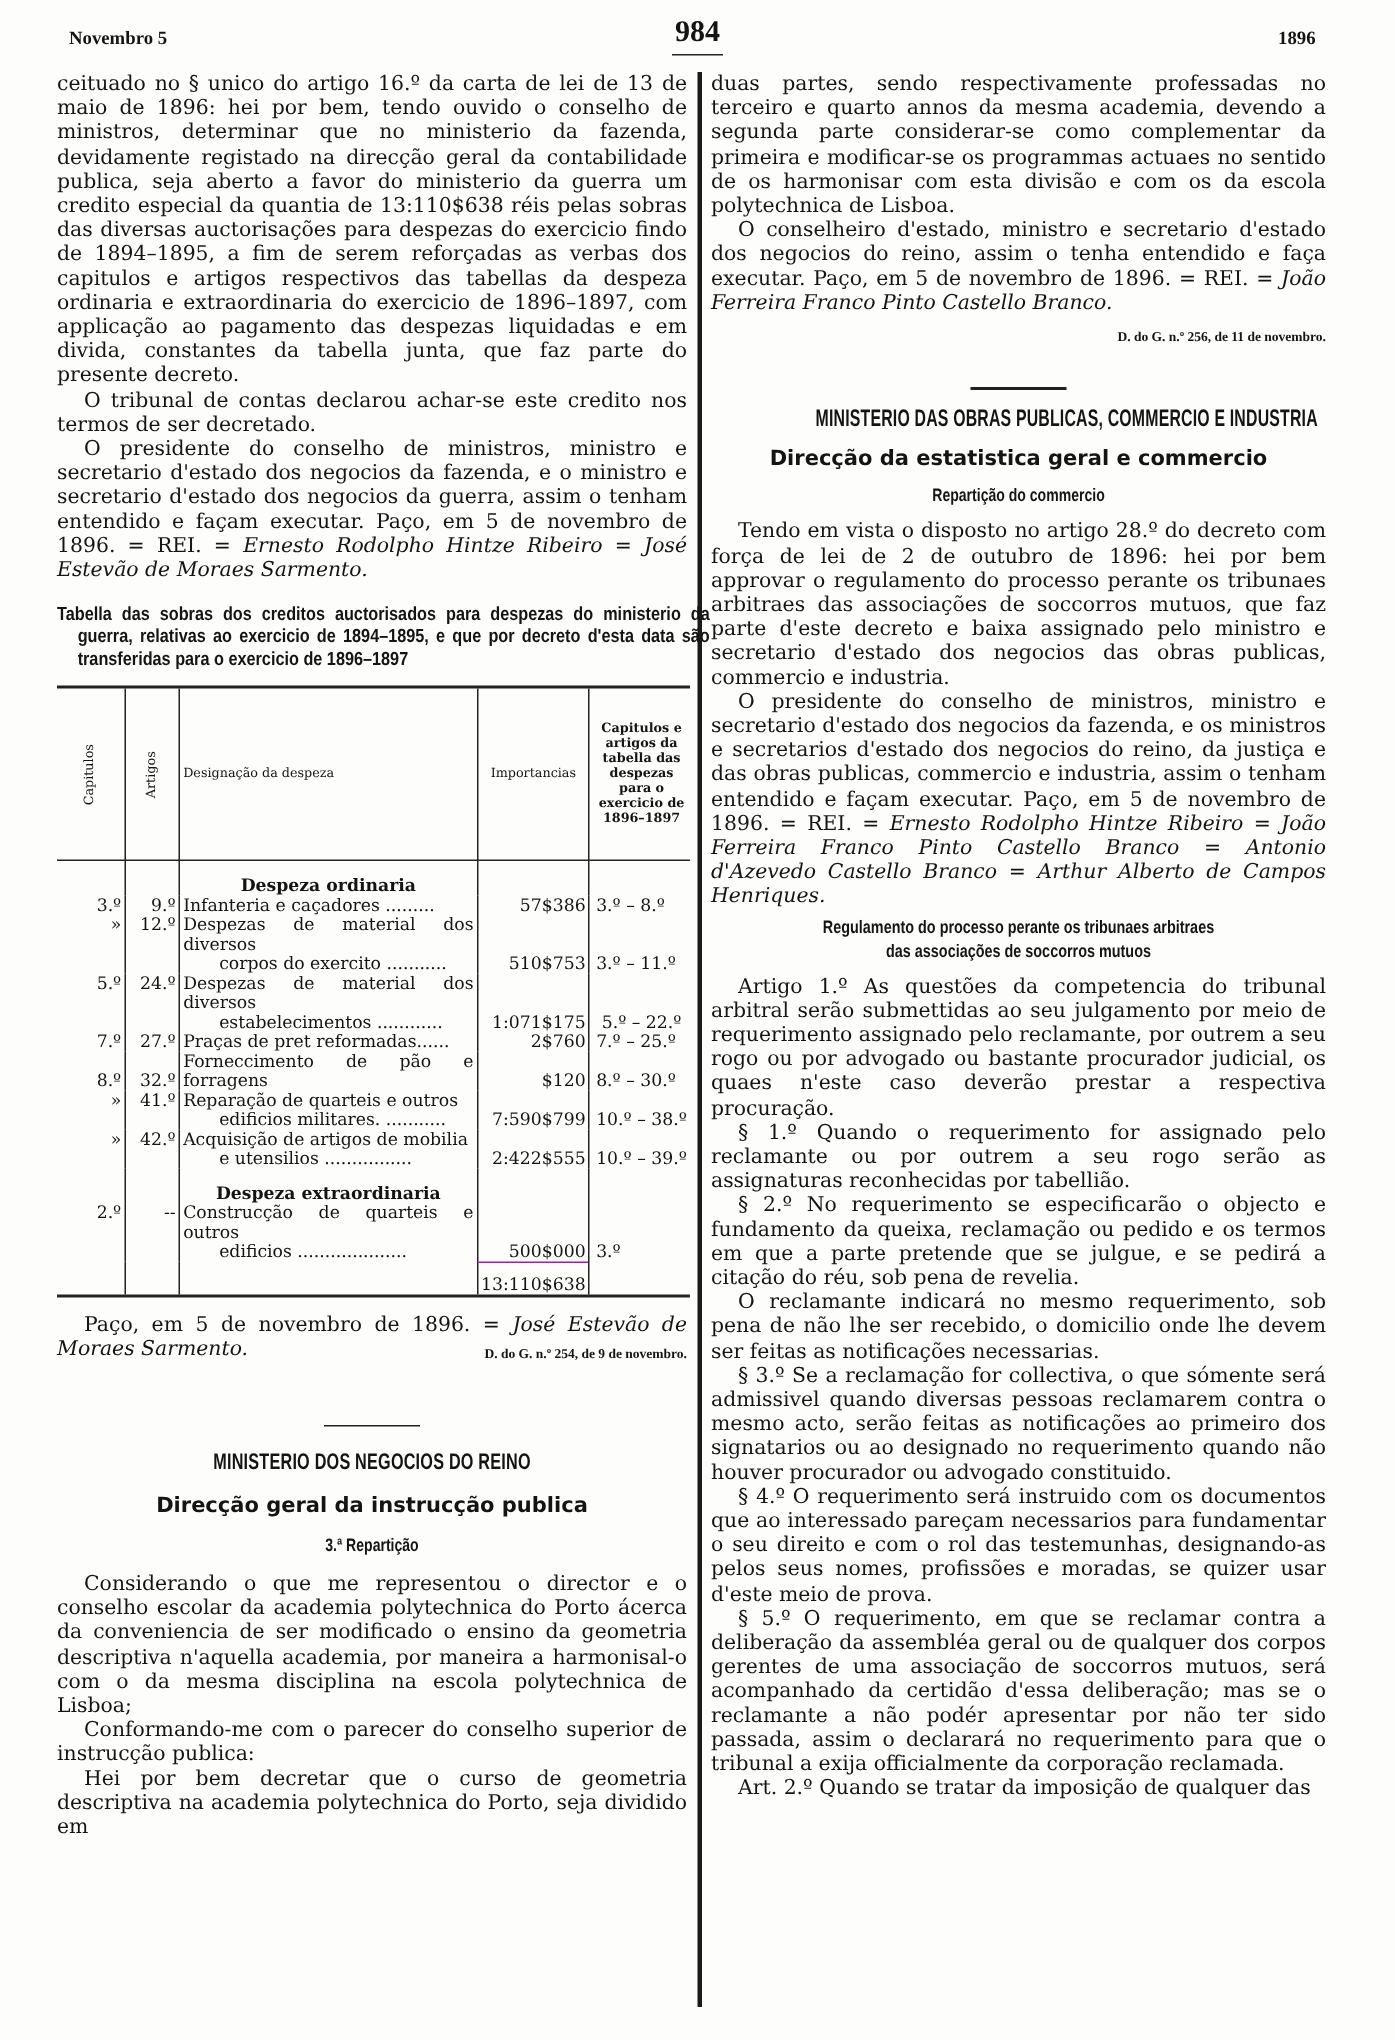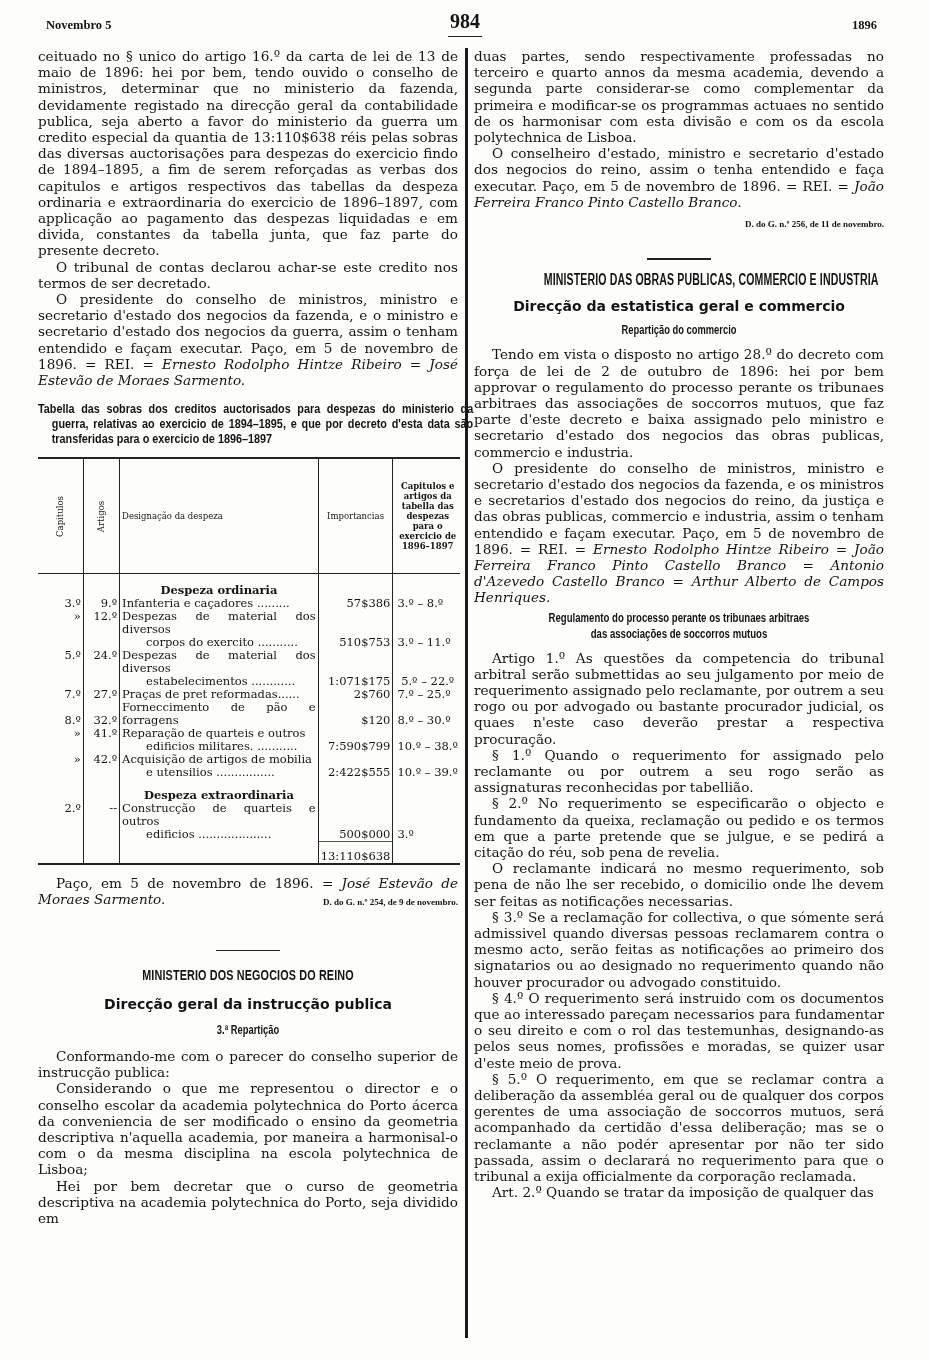--- a/index.html
+++ b/index.html
@@ -163,22 +163,22 @@
 
   <div style="height:40px"></div>
   <div class="short-rule"></div>
   <div style="height:16px"></div>
   <div class="min-title">MINISTERIO DOS NEGOCIOS DO REINO</div>
   <div style="height:12px"></div>
   <div class="dir-title">Direcção geral da instrucção publica</div>
   <div style="height:10px"></div>
   <div class="rep-title">3.ª Repartição</div>
   <div style="height:10px"></div>
+  <p>Considerando o que me representou o director e o conselho escolar da academia polytechnica do Porto ácerca da conveniencia de ser modificado o ensino da geometria descriptiva n'aquella academia, por maneira a harmonisal-o com o da mesma disciplina na escola polytechnica de Lisboa;</p>
   <p>Conformando-me com o parecer do conselho superior de instrucção publica:</p>
-  <p>Considerando o que me representou o director e o conselho escolar da academia polytechnica do Porto ácerca da conveniencia de ser modificado o ensino da geometria descriptiva n'aquella academia, por maneira a harmonisal-o com o da mesma disciplina na escola polytechnica de Lisboa;</p>
   <p>Hei por bem decretar que o curso de geometria descriptiva na academia polytechnica do Porto, seja dividido em</p>
 </div>
 
 <div class="col col-right">
   <p class="ni">duas partes, sendo respectivamente professadas no terceiro e quarto annos da mesma academia, devendo a segunda parte considerar-se como complementar da primeira e modificar-se os programmas actuaes no sentido de os harmonisar com esta divisão e com os da escola polytechnica de Lisboa.</p>
   <p><span>O conselheiro d'estado, ministro e secretario d'estado dos negocios do reino, assim o tenha entendido e faça executar. Paço, em 5 de novembro de 1896. = REI. = </span><span class="it">João Ferreira Franco Pinto Castello Branco.</span></p>
   <p class="src">D. do G. n.º 256, de 11 de novembro.</p>
 
   <div style="height:26px"></div>
   <div class="short-rule"></div>

